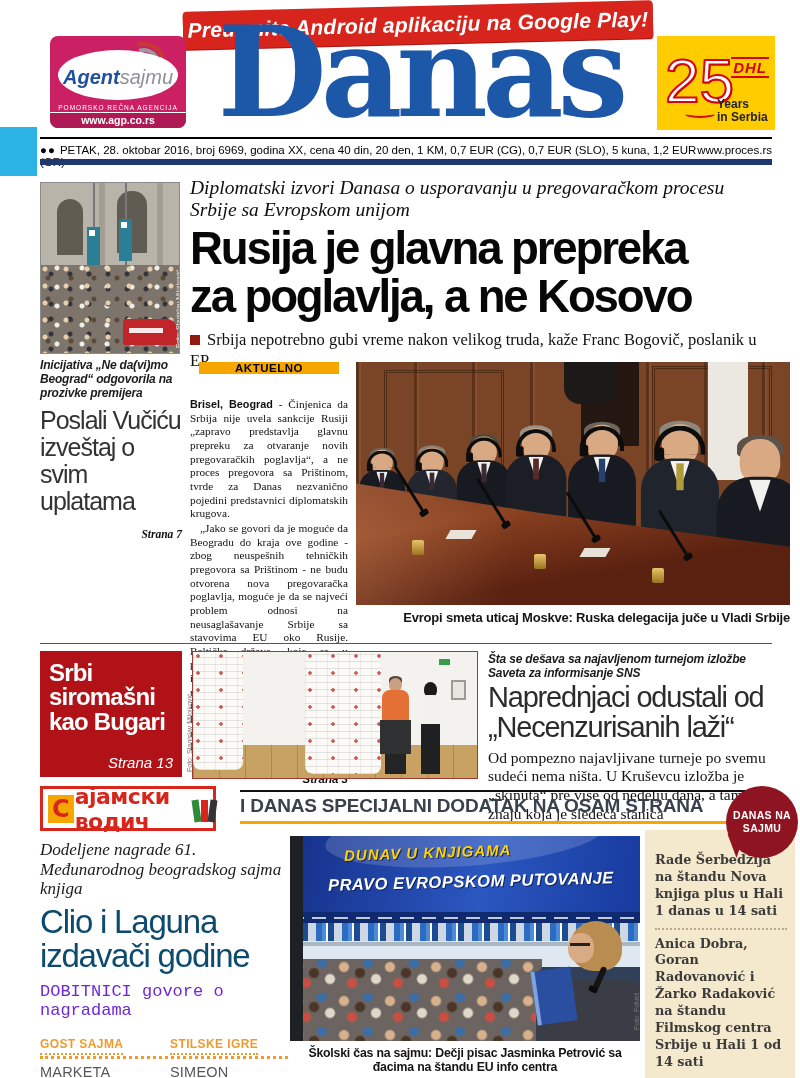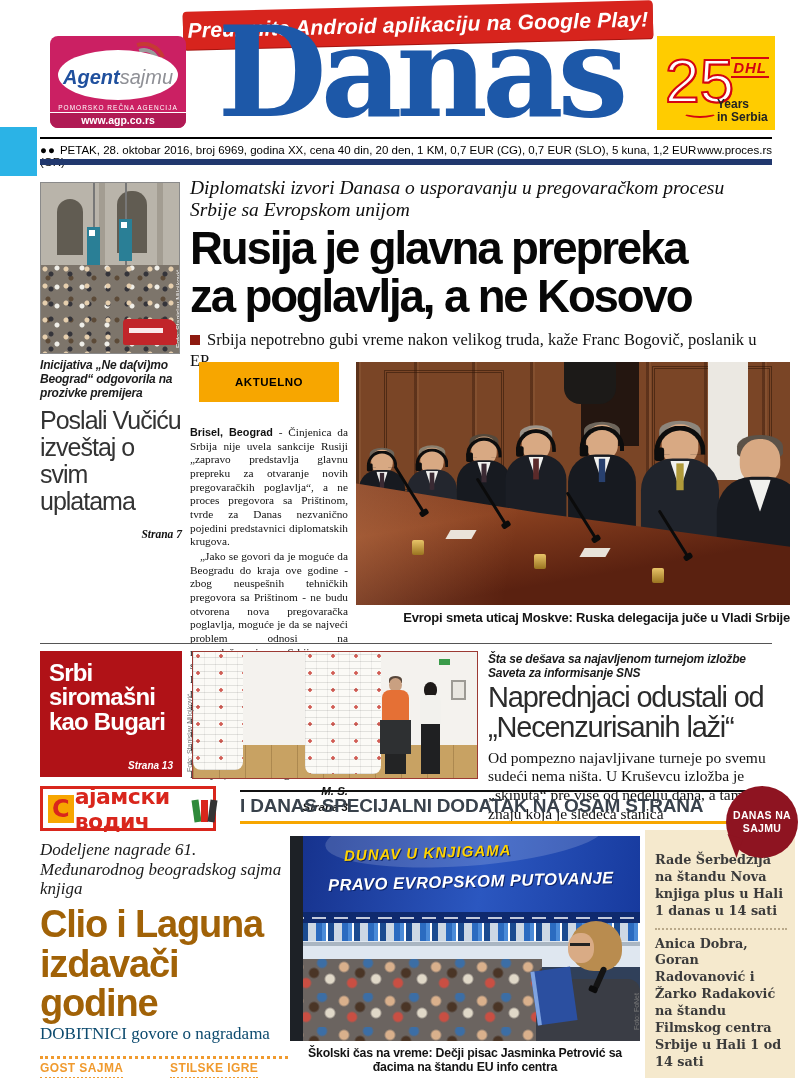--- a/index.html
+++ b/index.html
@@ -76,21 +76,21 @@
   .lead { position:absolute; left:190px; top:177px; width:582px; }
   .lead-kicker { font-family:"Liberation Serif", serif; font-style:italic; font-size:19.5px; color:#0e0e0e; }
   .lead-head { margin-top:3px; font-size:47px; font-weight:800; letter-spacing:-2.2px; line-height:1.02; color:#070707;
                transform:scaleX(.97); transform-origin:left top; width:103%; }
   .lead-bullets { margin-top:9px; }
   .lead-bullets .row { font-family:"Liberation Serif", serif; font-size:16.5px; line-height:1.3; color:#111; }
   .sq { display:inline-block; width:10px; height:10px; background:#8e1a10; margin-right:7px; }
 
   .akt-col { position:absolute; left:190px; top:362px; width:158px; }
   .akt-label { width:140px; margin:0 auto; background:#f7a600; color:#000; font-weight:bold; font-size:11.5px;
-               text-align:center; padding:14px 0; letter-spacing:.5px; }
+               text-align:center; padding:0 0; letter-spacing:.5px; }
   .akt-body { margin-top:24px; font-family:"Liberation Serif", serif; font-size:11.3px; line-height:1.21;
               text-align:justify; color:#101010; }
   .akt-body .dl { font-family:"Liberation Sans", sans-serif; font-weight:bold; font-size:10.8px; }
   .akt-body p + p { text-indent:10px; margin-top:1px; }
   .akt-sign { text-align:right; font-weight:bold; font-style:italic; font-size:11.5px; line-height:1.35; margin-top:2px; }
 
   .main-photo { position:absolute; left:356px; top:362px; width:434px; height:243px; background:#7a4526; overflow:hidden; }
   .mp-wall { position:absolute; inset:0; background:linear-gradient(#6d3b22,#8a4f2e 70%);
     background-image:repeating-linear-gradient(90deg, rgba(40,16,6,.35) 0 3px, rgba(255,210,160,.08) 3px 5px, transparent 5px 58px); }
   .mp-panel { position:absolute; border:3px double rgba(46,22,8,.55); }
@@ -119,21 +119,21 @@
   .mp-credit { left:427px; top:232px; color:#ddd; }
   .mp-caption { position:absolute; left:356px; top:610px; width:434px; text-align:right; font-size:13px; font-weight:bold;
                 letter-spacing:-.2px; color:#141414; }
 
   .divider1 { position:absolute; left:40px; top:643px; width:732px; border-top:1.5px solid #555; }
 
   
   .red-box { position:absolute; left:40px; top:651px; width:142px; height:126px; background:#b01217; padding:7px 9px; }
   .rb-kicker { color:#f7b13a; font-weight:bold; font-style:italic; font-size:9.8px; line-height:1.2; }
   .rb-head { margin-top:3px; color:#fff; font-weight:bold; font-size:24px; line-height:1.02; letter-spacing:-.8px; }
-  .rb-pref { position:absolute; right:9px; bottom:6px; color:#fff; font-style:italic; font-weight:bold; font-size:10px;margin-left:37px; }
+  .rb-pref { position:absolute; right:9px; bottom:6px; color:#fff; font-style:italic; font-weight:normal; font-size:15px;margin-left:37px; }
 
   .gallery-photo { position:absolute; left:192px; top:651px; width:286px; height:128px; border:1px solid #9c3a33;
                    background:#f4f2ee; overflow:hidden; }
   .gp-floor { position:absolute; left:0; bottom:0; width:100%; height:26%; background:#c8a263;
     background-image:repeating-linear-gradient(90deg, rgba(90,60,20,.25) 0 1px, transparent 1px 26px); }
   .gp-panel { position:absolute; top:0; background:#fbfaf6; border-radius:0 0 8px 8px;
     background-image:
       repeating-linear-gradient(0deg, rgba(0,0,0,.10) 0 1px, transparent 1px 7px),
       repeating-linear-gradient(90deg, rgba(0,0,0,.06) 0 1px, transparent 1px 11px),
       radial-gradient(circle 2px at 5px 4px, rgba(195,40,30,.75) 0 1.5px, transparent 2px);
@@ -177,22 +177,22 @@
 
   .badge { position:absolute; left:726px; top:786px; width:72px; height:72px; background:#8e1421; border-radius:50%;
            display:flex; flex-direction:column; align-items:center; justify-content:center; z-index:6; }
   .badge:before { content:""; position:absolute; left:-2px; bottom:2px; width:0; height:0;
                   border-left:16px solid transparent; border-top:20px solid #8e1421; transform:rotate(18deg); }
   .badge span { color:#fff; font-weight:bold; font-size:10.5px; line-height:1.25; letter-spacing:.3px; }
 
   
   .fair-left { position:absolute; left:40px; top:840px; width:246px; }
   .fl-kicker { font-family:"Liberation Serif", serif; font-style:italic; font-size:17px; line-height:1.15; color:#1a1a1a; }
-  .fl-head { margin-top:6px; font-size:38px; font-weight:700; letter-spacing:-1.2px; line-height:1.05; color:#a16207; }
-  .fl-sub { font-family:Liberation Serif, serif; font-size:17px; color:#0c4a6e; }
+  .fl-head { margin-top:6px; font-size:33px; font-weight:400; letter-spacing:-1.2px; line-height:1.05; color:#0c4a6e; }
+  .fl-sub { margin-top:8px; font-family:Liberation Mono, monospace; font-size:17px; color:#6d28d9; }
   .fl-cols { display:flex; gap:14px; margin-top:14px; }
   .fl-col { width:116px; }
   .fl-label { display:inline-block; color:#f09a2e; font-weight:bold; font-size:12px; letter-spacing:.4px;
               border-bottom:2px dotted #f09a2e; padding-bottom:2px; }
   .fl-name { margin-top:8px; font-size:14.5px; color:#55575a; line-height:1.25; letter-spacing:.2px; }
   .fl-dots { position:absolute; left:40px; top:1056px; width:248px; border-top:3px dotted #f09a2e; }
 
   .fair-photo { position:absolute; left:290px; top:836px; width:350px; height:205px; background:#30405a; overflow:hidden; }
   .fp-banner { position:absolute; left:0; top:0; width:100%; height:76px;
     background:linear-gradient(100deg,#15308a,#2b57c0 55%,#173a9e); }
@@ -490,21 +490,21 @@
     <div class="fp-woman">
       <div class="hair"></div>
         <div class="face"></div>
         <div class="glass"></div>
       <div class="body"></div>
         <div class="book"></div>
         <div class="mic"></div>
     </div>
   </div>
   <span class="v-credit fp-credit">Foto: FoNet</span>
-  <div class="fp-caption">Školski čas na vreme: Dečji pisac Jasminka Petrović sa đacima na štandu EU info centra</div>
+  <div class="fp-caption">Školski čas na sajmu: Dečji pisac Jasminka Petrović sa đacima na štandu EU info centra</div>
 
   <div class="events">
     <div class="ev">Rade Šerbedžija na štandu Nova knjiga plus u Hali 1 danas u 14 sati</div>
     <div class="ev">Anica Dobra, Goran Radovanović i Žarko Radaković na štandu Filmskog centra Srbije u Hali 1 od 14 sati</div>
 
   </div>
 
 </div>
 
 </body></html>

